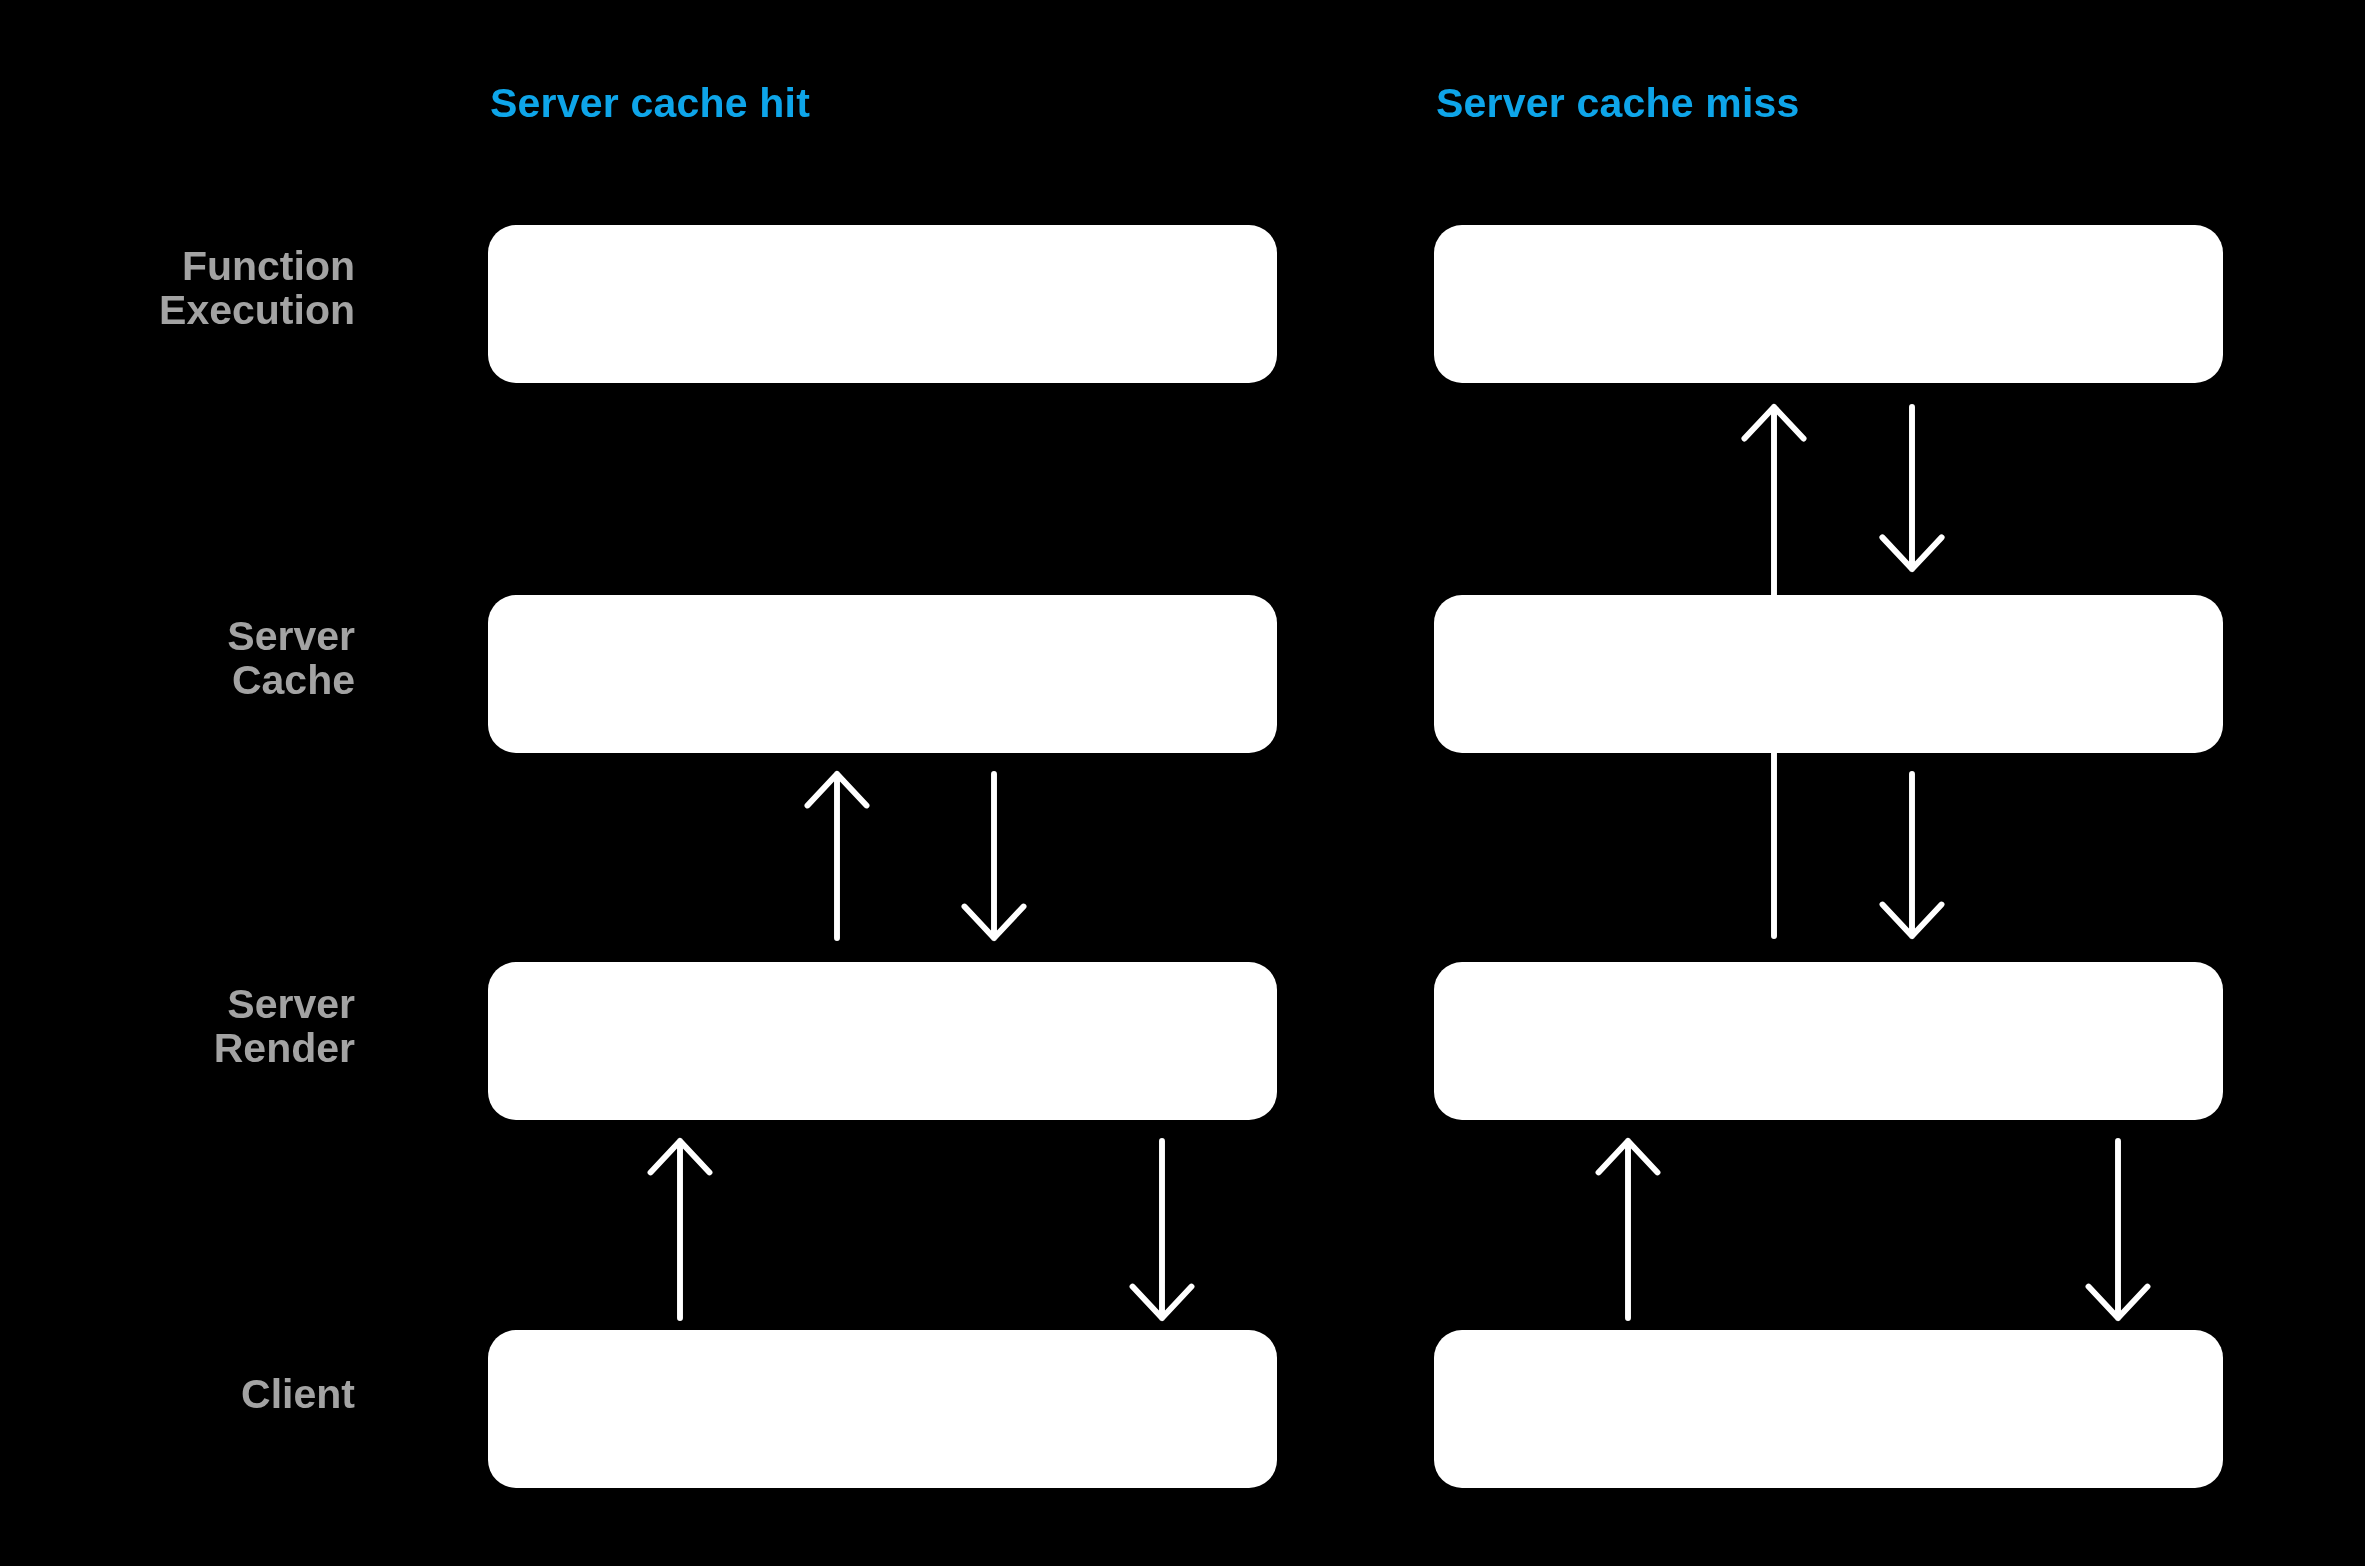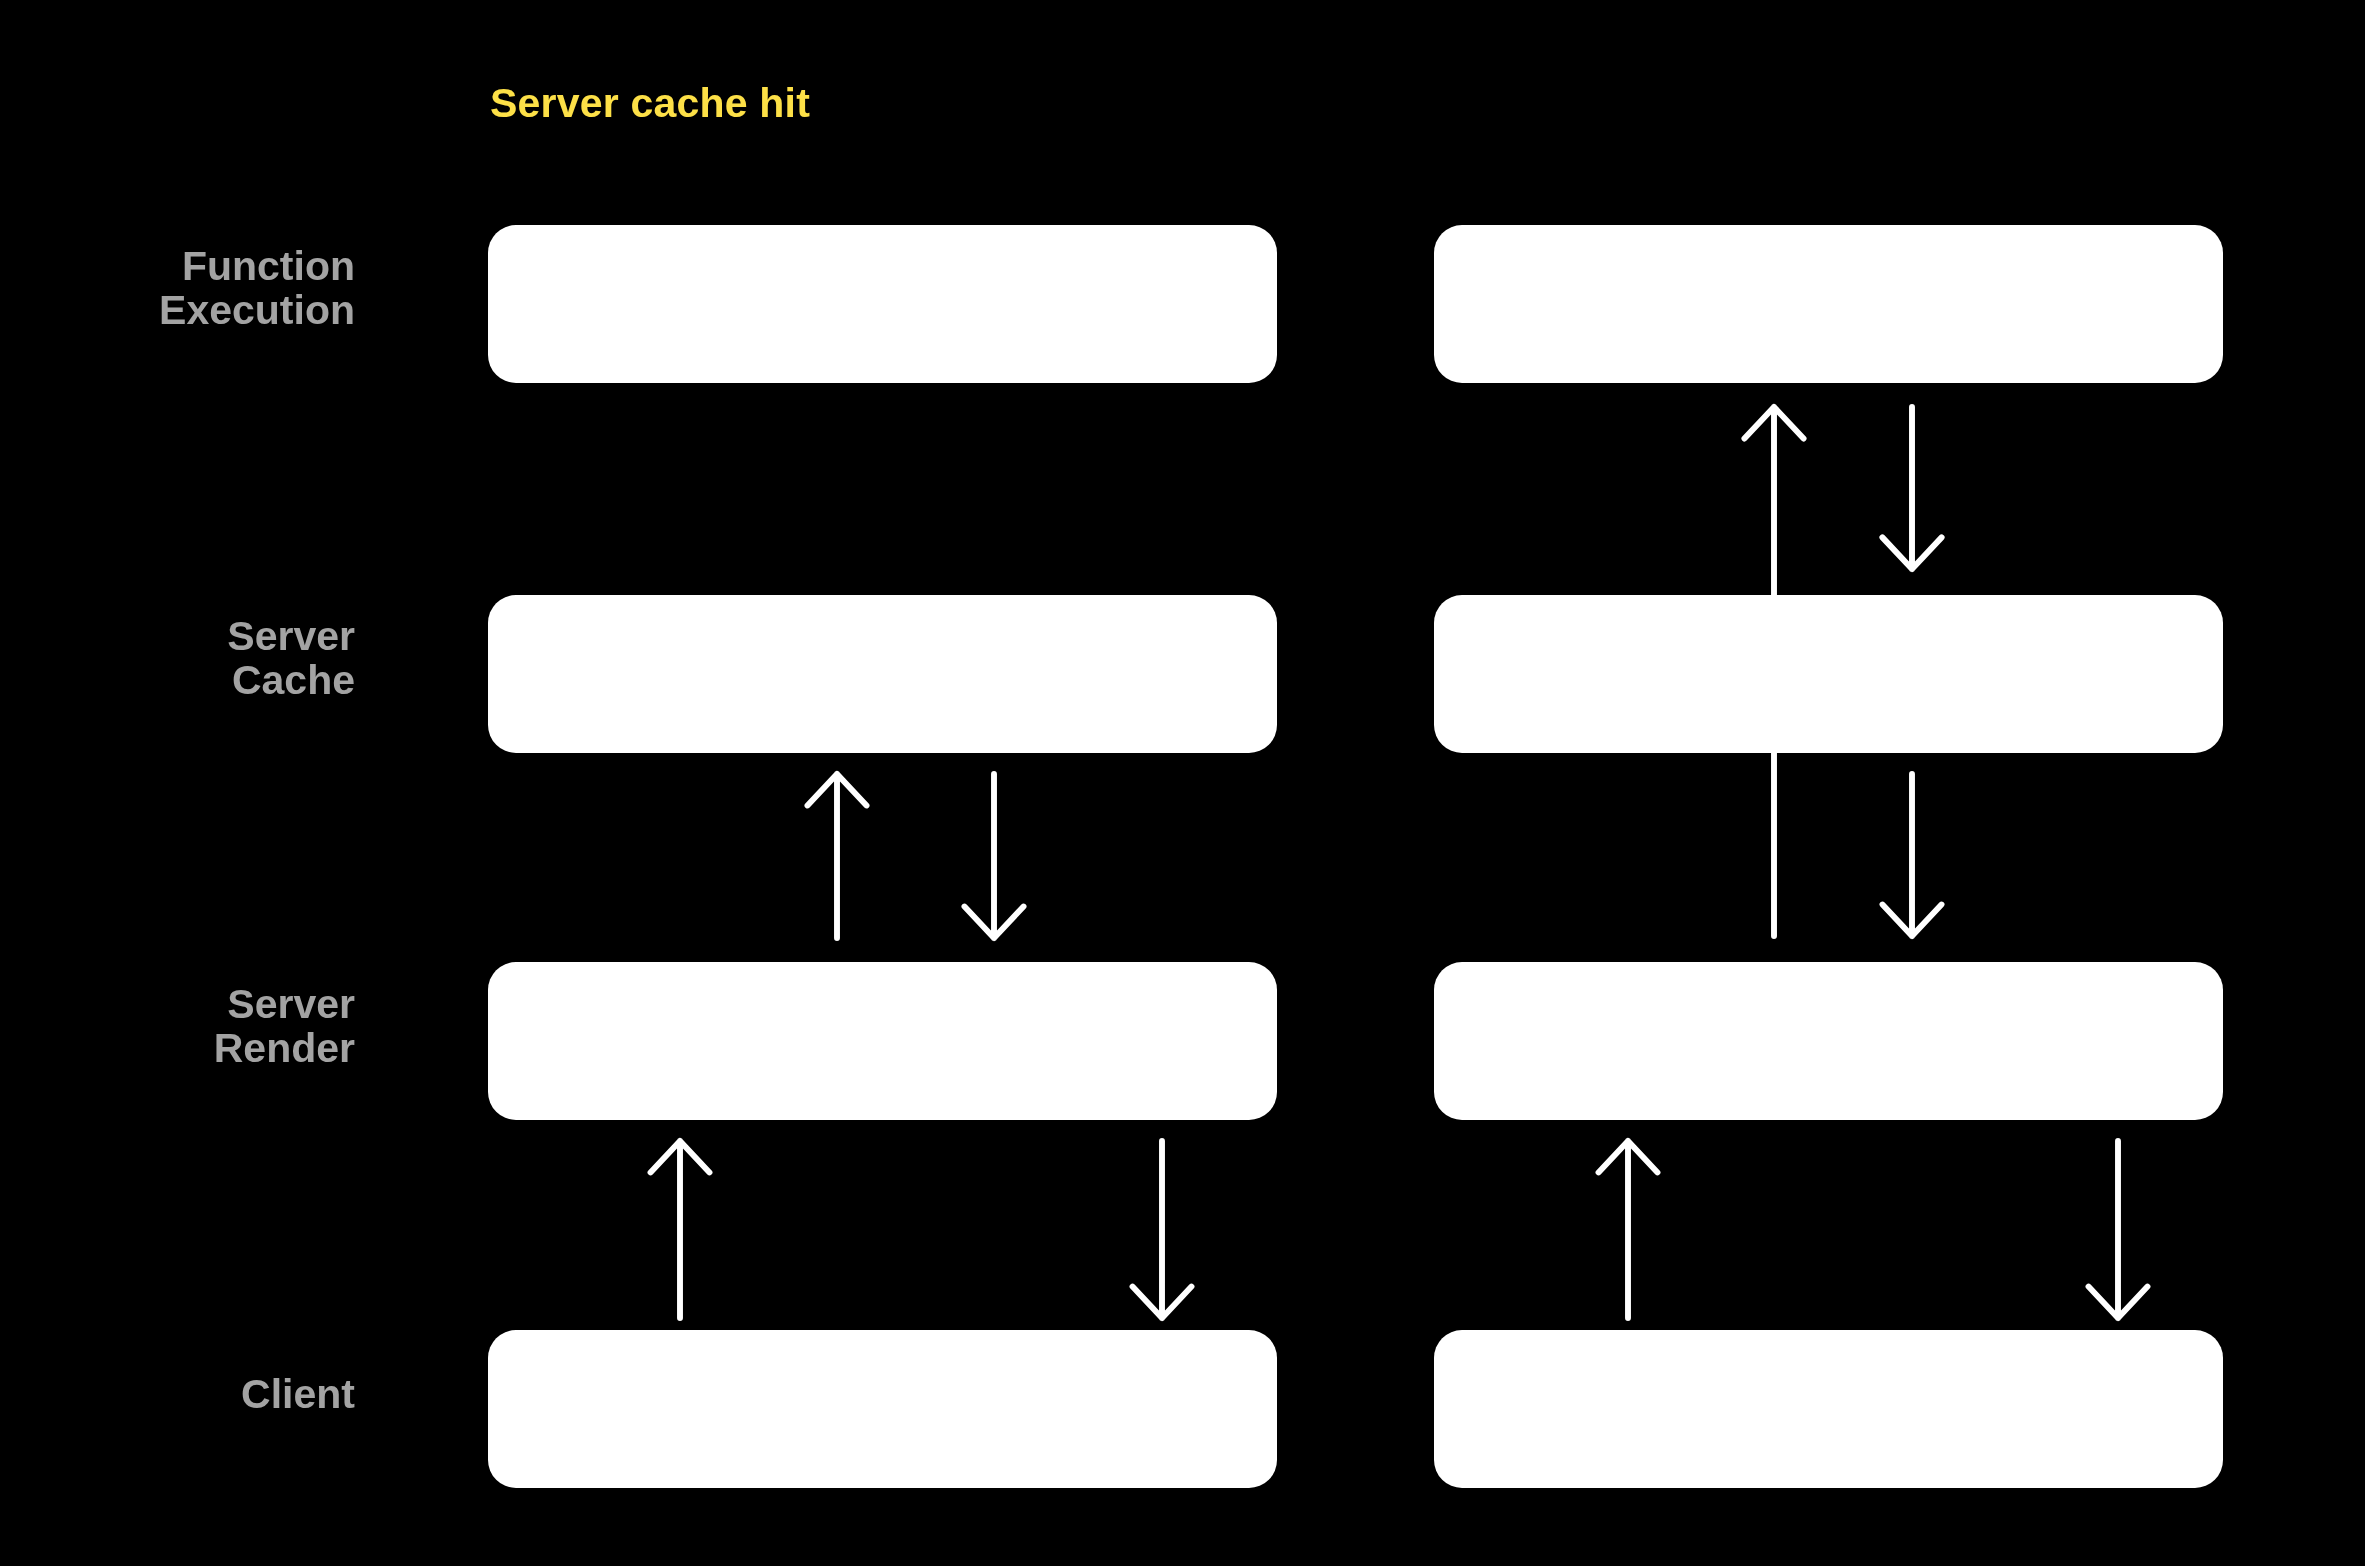--- a/index.html
+++ b/index.html
@@ -18,21 +18,21 @@
     background: #000000;
     overflow: hidden;
   }
 
   
   .col-header {
     position: absolute;
     top: 83px;
     font-size: 41px;
     font-weight: 700;
-    color: #fde047;
+    color: #0ea5e9;
     letter-spacing: 0.2px;
     white-space: nowrap;
     line-height: 1;
   }
   .col-header.c1 { left: 490px; }
   .col-header.c2 { left: 1436px; }
 
   
   .row-label {
     position: absolute;
@@ -78,20 +78,21 @@
     stroke-linejoin: round;
     fill: none;
   }
 </style>
 </head>
 <body>
 
 <div id="canvas">
 
   <div class="col-header c1">Server cache hit</div>
+  <div class="col-header c2">Server cache miss</div>
 
   <div class="row-label r1">Function
 Execution</div>
   <div class="row-label r2">Server
 Cache</div>
   <div class="row-label r3">Server
 Render</div>
   <div class="row-label r4">Client</div>
 
   <div class="node-box c1 r1"></div>

